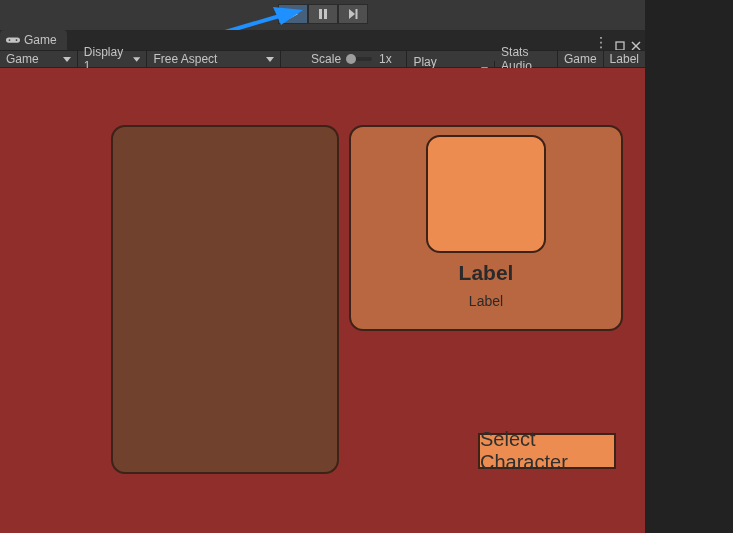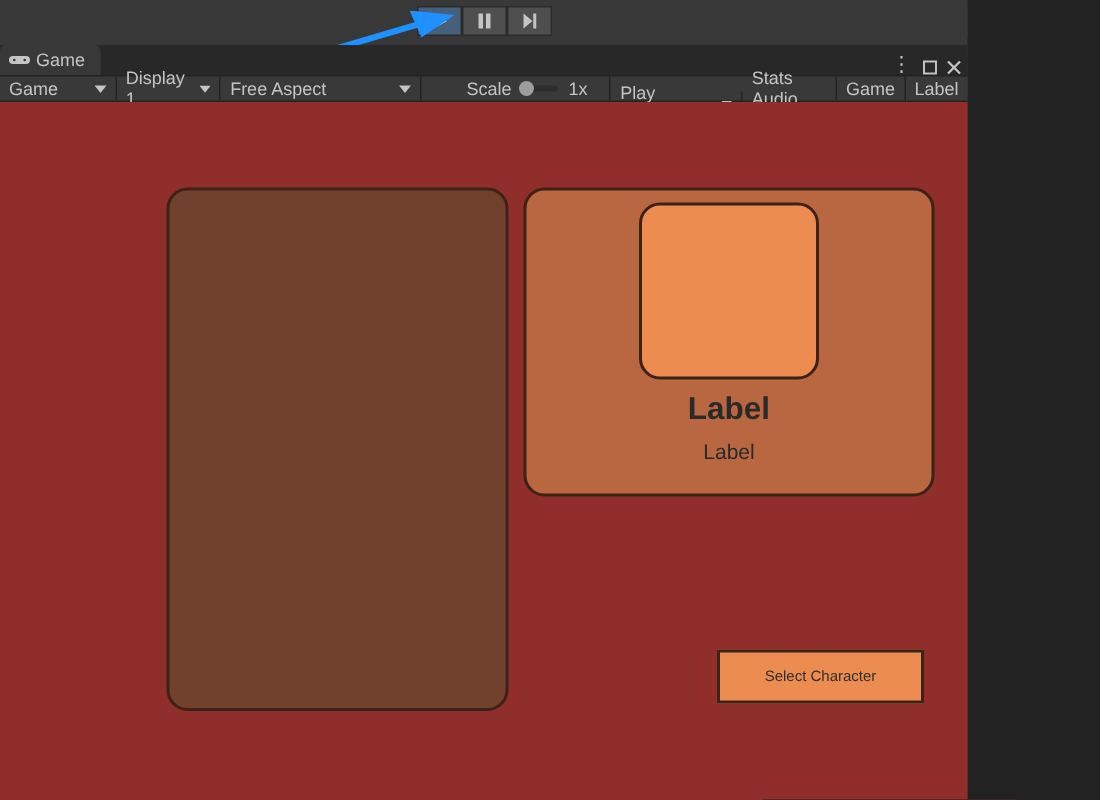--- a/index.html
+++ b/index.html
@@ -37,21 +37,21 @@
   .gameview { position: absolute; top: 68px; left: 0; right: 0; bottom: 0; background: #8f2e2a; }
 
   .card { position: absolute; border: 2px solid #3d2218; border-radius: 14px; }
   .card.left { left: 111px; top: 57px; width: 228px; height: 349px; background: #70422d; }
   .card.right { left: 349px; top: 57px; width: 274px; height: 206px; background: #b86740; display: flex; flex-direction: column; align-items: center; padding-top: 8px; }
 
   .portrait { width: 120px; height: 118px; background: #ed8c50; border: 2px solid #3d2218; border-radius: 14px; }
   .labelBig { margin-top: 8px; font-size: 21px; font-weight: bold; color: #2a2a2a; }
   .labelSmall { margin-top: 8px; font-size: 14px; color: #2a2a2a; }
 
-  .selectBtn { position: absolute; left: 478px; top: 365px; width: 138px; height: 36px; background: #ed8c50; border: 2px solid #3d2218; color: #2f2f2f; font-size: 10px; display: flex; align-items: center; justify-content: center; cursor: pointer; }
+  .selectBtn { position: absolute; left: 478px; top: 365px; width: 138px; height: 36px; background: #ed8c50; border: 2px solid #3d2218; color: #2f2f2f; font-size: 20px; display: flex; align-items: center; justify-content: center; cursor: pointer; }
 </style>
 </head>
 <body>
 
 <div class="root">
 
   <div class="playbar">
     <div class="playbtn active">
       <svg viewBox="0 0 12 12">
           <polygon points="2,1 11,6 2,11" fill="currentColor"></polygon>

